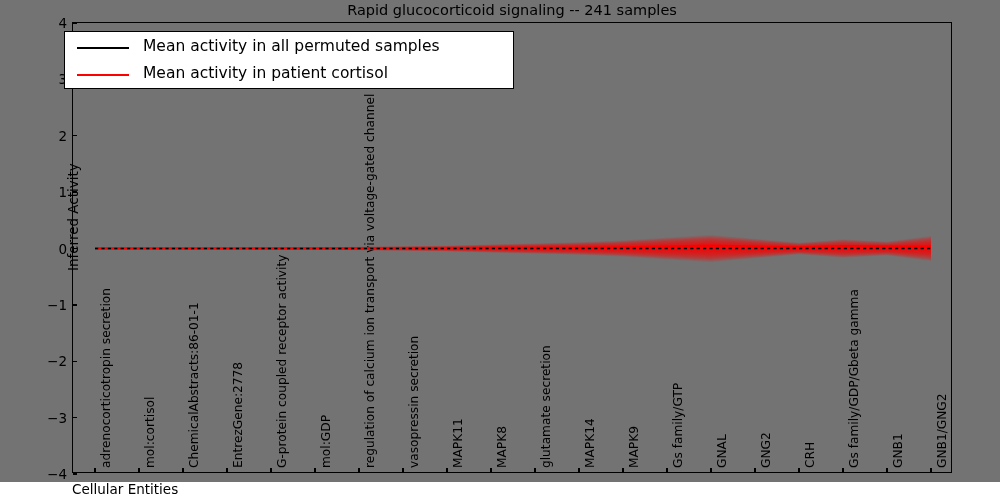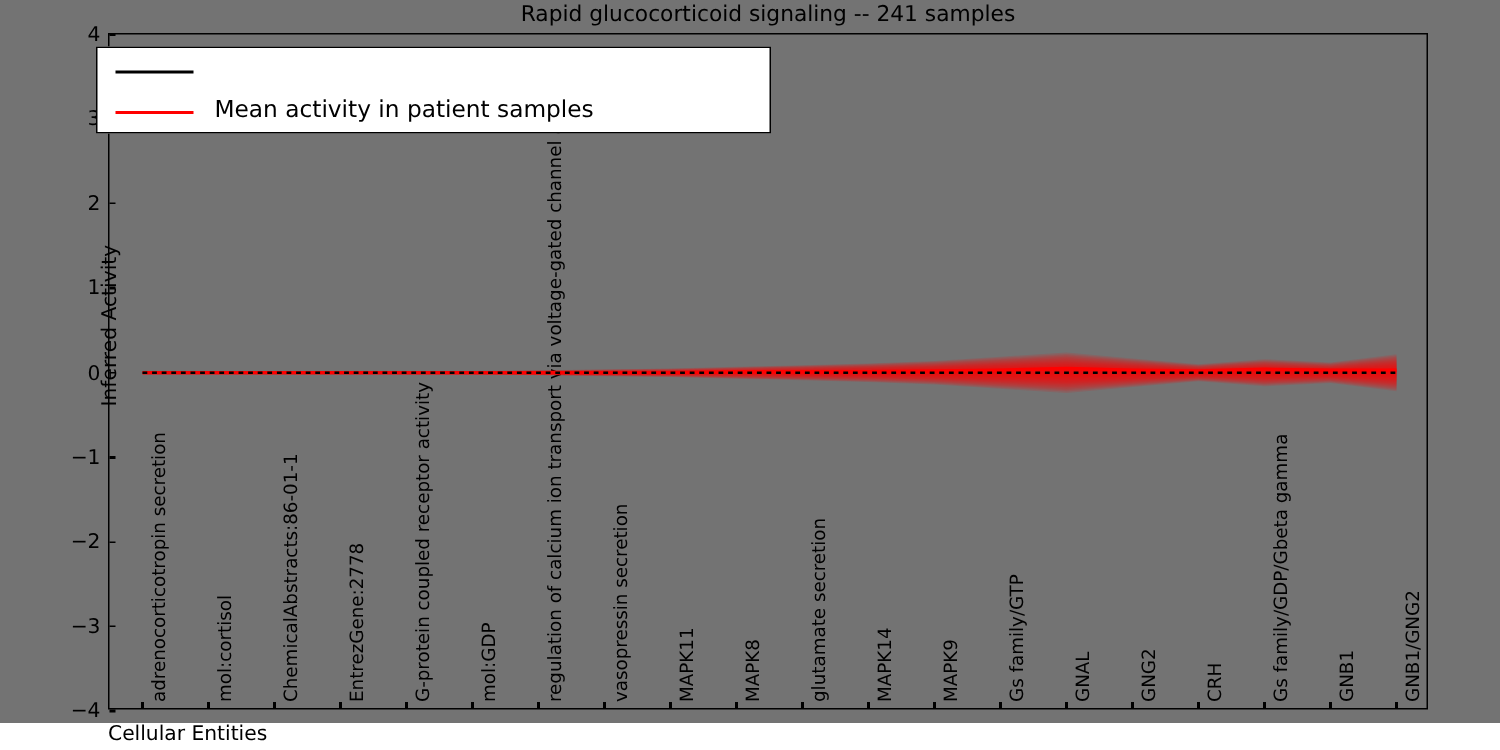--- a/index.html
+++ b/index.html
@@ -242,20 +242,21 @@
           </g>
         <path id="red-line" fill="none" stroke="#ff0000" stroke-width="2.4" d="M22.00 225.50 L66.00 225.50 L110.00 225.50 L154.00 225.50 L198.00 225.50 L242.00 225.50 L286.00 225.50 L330.00 225.50 L374.00 225.50 L418.00 224.94 L462.00 224.94 L506.00 224.94 L550.00 224.37 L594.00 223.81 L638.00 222.68 L682.00 223.81 L726.00 224.37 L770.00 223.25 L814.00 223.81 L858.00 223.81"></path>
         <path id="black-line" fill="none" stroke="#000000" stroke-width="1.7" stroke-dasharray="3.2,3.2" d="M22.00 225.50 L66.00 225.50 L110.00 225.50 L154.00 225.50 L198.00 225.50 L242.00 225.50 L286.00 225.50 L330.00 225.50 L374.00 225.50 L418.00 225.50 L462.00 225.50 L506.00 225.50 L550.00 225.50 L594.00 225.50 L638.00 225.50 L682.00 225.50 L726.00 225.50 L770.00 225.50 L814.00 225.50 L858.00 225.50"></path>
       </svg>
     </div>
   </div>
 
   <div id="legend">
     <div class="legend-row" style="top:1px;">
       <div class="legend-swatch" style="background:#000000;"></div>
+      <div class="legend-text">Mean activity in all permuted samples</div>
     </div>
     <div class="legend-row" style="top:28px;">
       <div class="legend-swatch" style="background:#ff0000;"></div>
-      <div class="legend-text">Mean activity in patient samples</div>
+      <div class="legend-text">Mean activity in patient cortisol</div>
     </div>
   </div>
 
 </div>
 
 </body></html>

